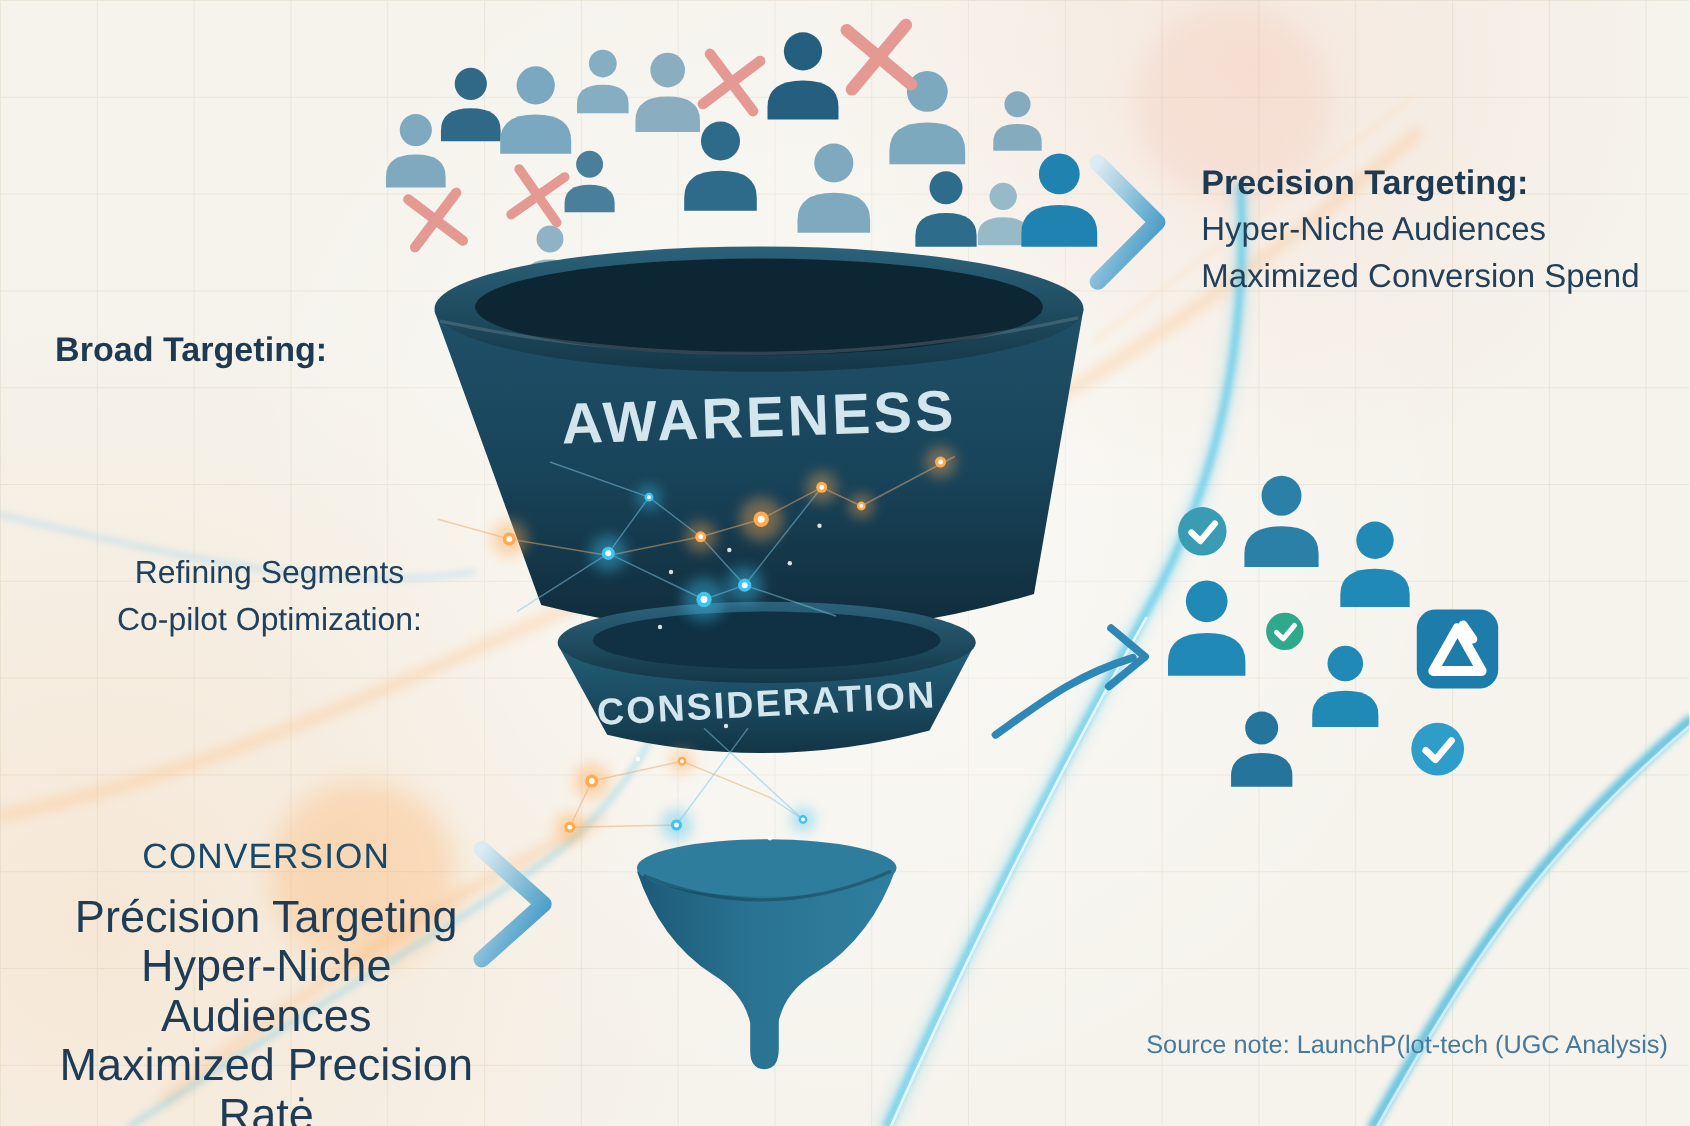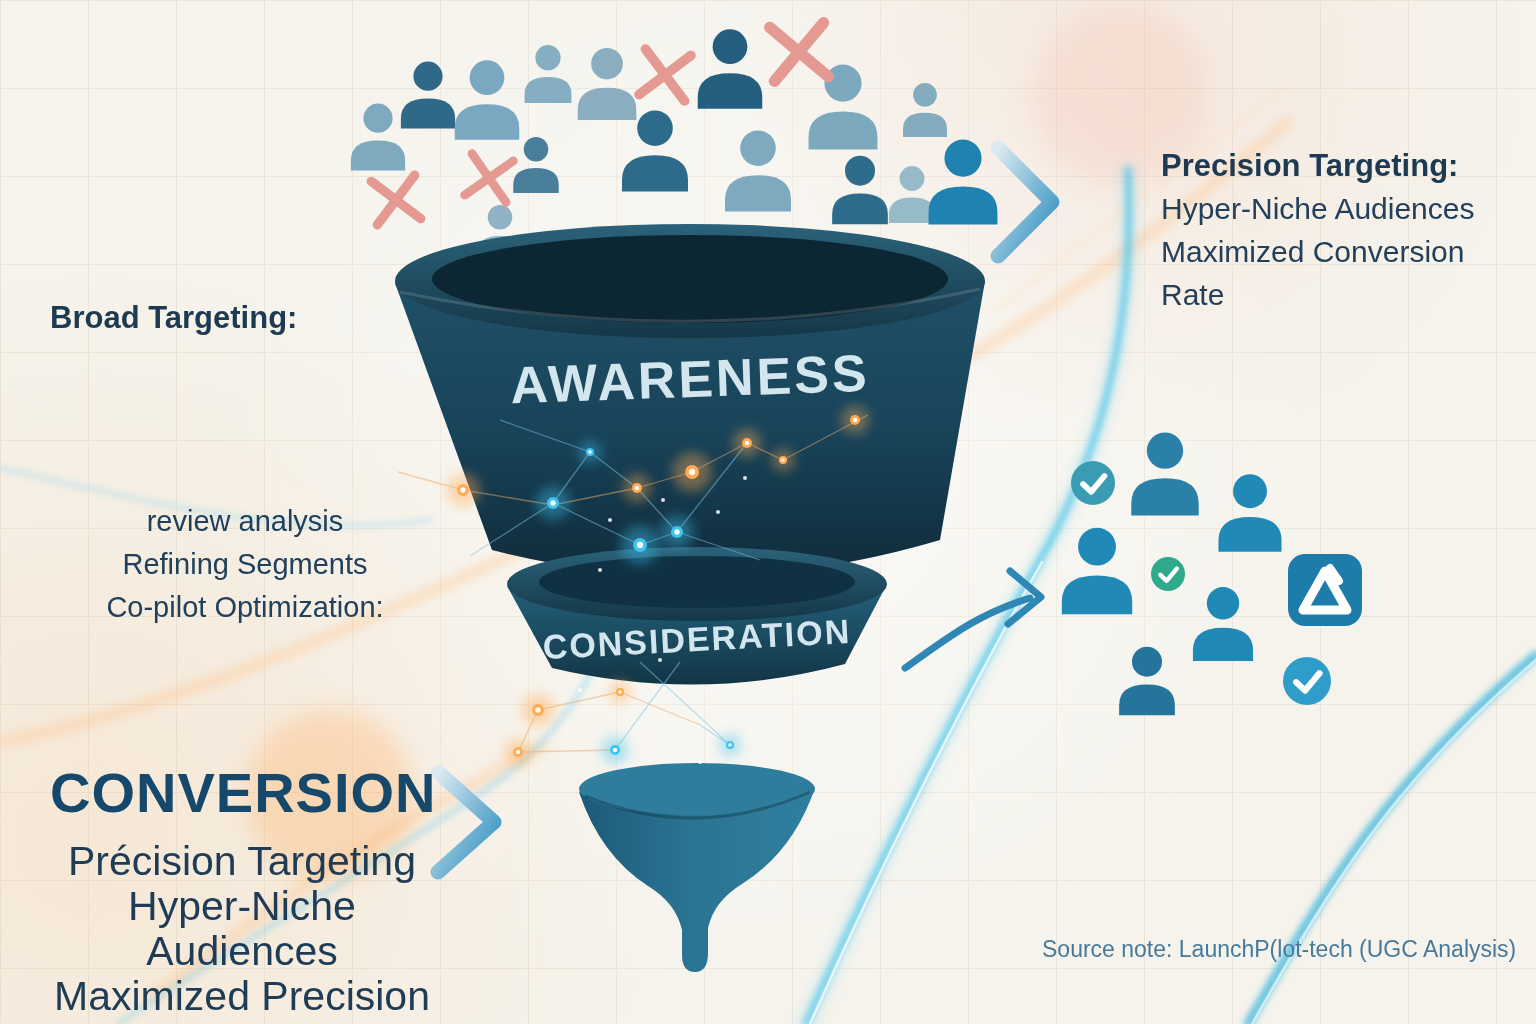--- a/index.html
+++ b/index.html
@@ -15,23 +15,23 @@
       linear-gradient(90deg, #e9e5d9 1px, transparent 1px);
     background-size:auto,auto,auto,88px 88px,88px 88px;
   }
   svg{position:absolute;left:0;top:0;}
   .txtblock{position:absolute;color:#1e3a52;}
   .t-bold{font-weight:bold;}
   .broad{left:50px;top:296px;font-size:31px;line-height:44px;}
   .broad .sub{font-size:29px;font-weight:normal;color:#22405a;}
   .review{left:80px;top:500px;width:330px;text-align:center;font-size:29px;line-height:43px;color:#20405c;}
   .conversion{left:50px;top:760px;width:384px;text-align:center;}
-  .conversion .big{font-size:56px;font-weight:bold;color:#16486b;letter-spacing:1px;}
+  .conversion .big{font-size:32px;font-weight:normal;color:#16486b;letter-spacing:1px;}
   .conversion .sub{margin-top:14px;font-size:41px;line-height:45px;color:#1e3c56;}
-  .precision{left:1161px;top:144px;font-size:30px;line-height:43px;color:#22405a;}
+  .precision{left:1092px;top:144px;font-size:30px;line-height:43px;color:#22405a;}
   .precision .head{font-size:31px;font-weight:bold;color:#1d3a52;}
   .source{left:1042px;top:936px;font-size:23px;color:#46799c;}
   .funnel-label{font-family:"Liberation Sans",sans-serif;font-weight:bold;fill:#d3e6ee;}
 </style>
 </head>
 <body>
 
 <div id="stage">
 
   <svg width="1536" height="1024" viewBox="0 0 1536 1024">
@@ -266,34 +266,33 @@
       <path d="M0,-19 L22,20 L-22,20 Z" fill="none" stroke="#ffffff" stroke-width="9" stroke-linejoin="round"></path>
       <path d="M5,-22 L14,-9" stroke="#ffffff" stroke-width="8" stroke-linecap="round"></path>
     </g>
   </svg>
 
   <div class="txtblock broad">
     <div class="t-bold">Broad Targeting:</div>
   </div>
 
   <div class="txtblock review">
-    <div>review analysis</div>
     <div>Refining Segments</div>
     <div>Co-pilot Optimization:</div>
   </div>
 
   <div class="txtblock conversion">
     <div class="big">CONVERSION</div>
     <div class="sub">
       <div>Précision Targeting</div>
       <div>Hyper-Niche Audiences</div>
       <div>Maximized Precision Ratė</div>
     </div>
   </div>
 
   <div class="txtblock precision">
     <div class="head">Precision Targeting:</div>
     <div>Hyper-Niche Audiences</div>
-    <div>Maximized Conversion Rate</div>
+    <div>Maximized Conversion Spend</div>
   </div>
 
   <div class="txtblock source">Source note: LaunchP(lot-tech (UGC Analysis)</div>
 </div>
 
 </body></html>

